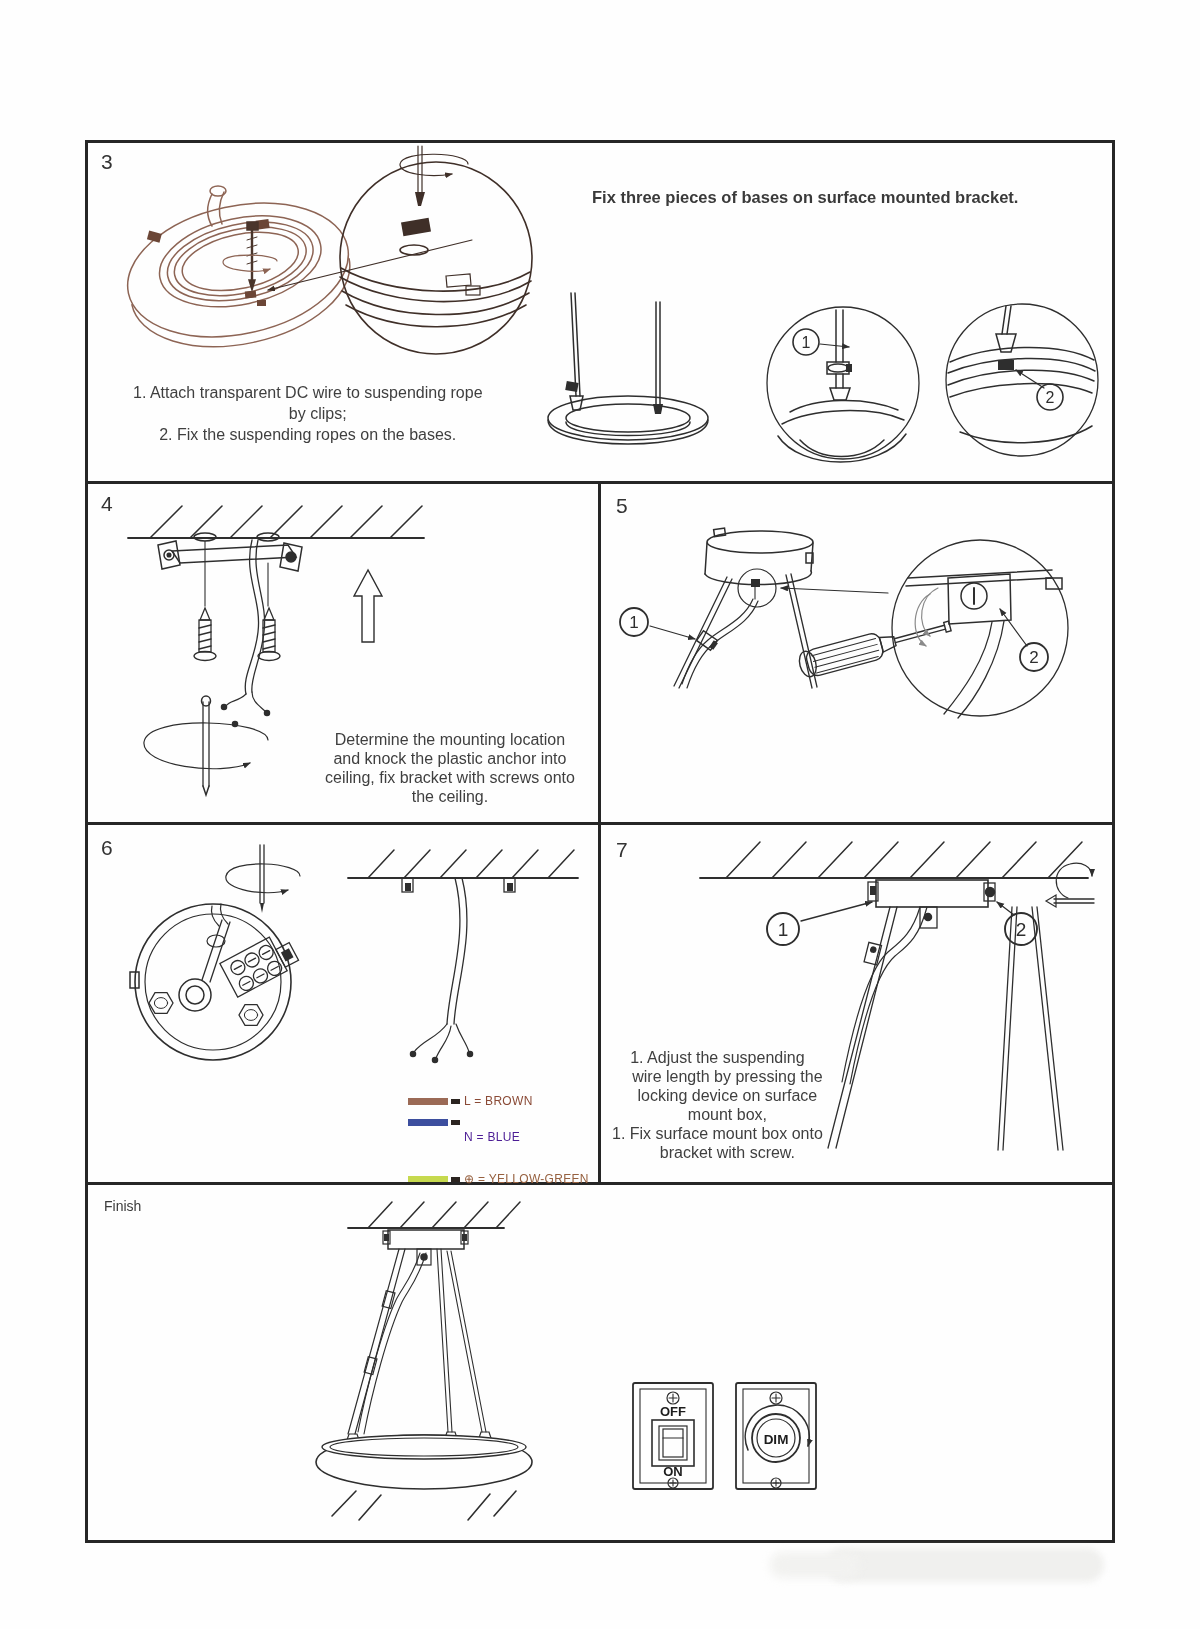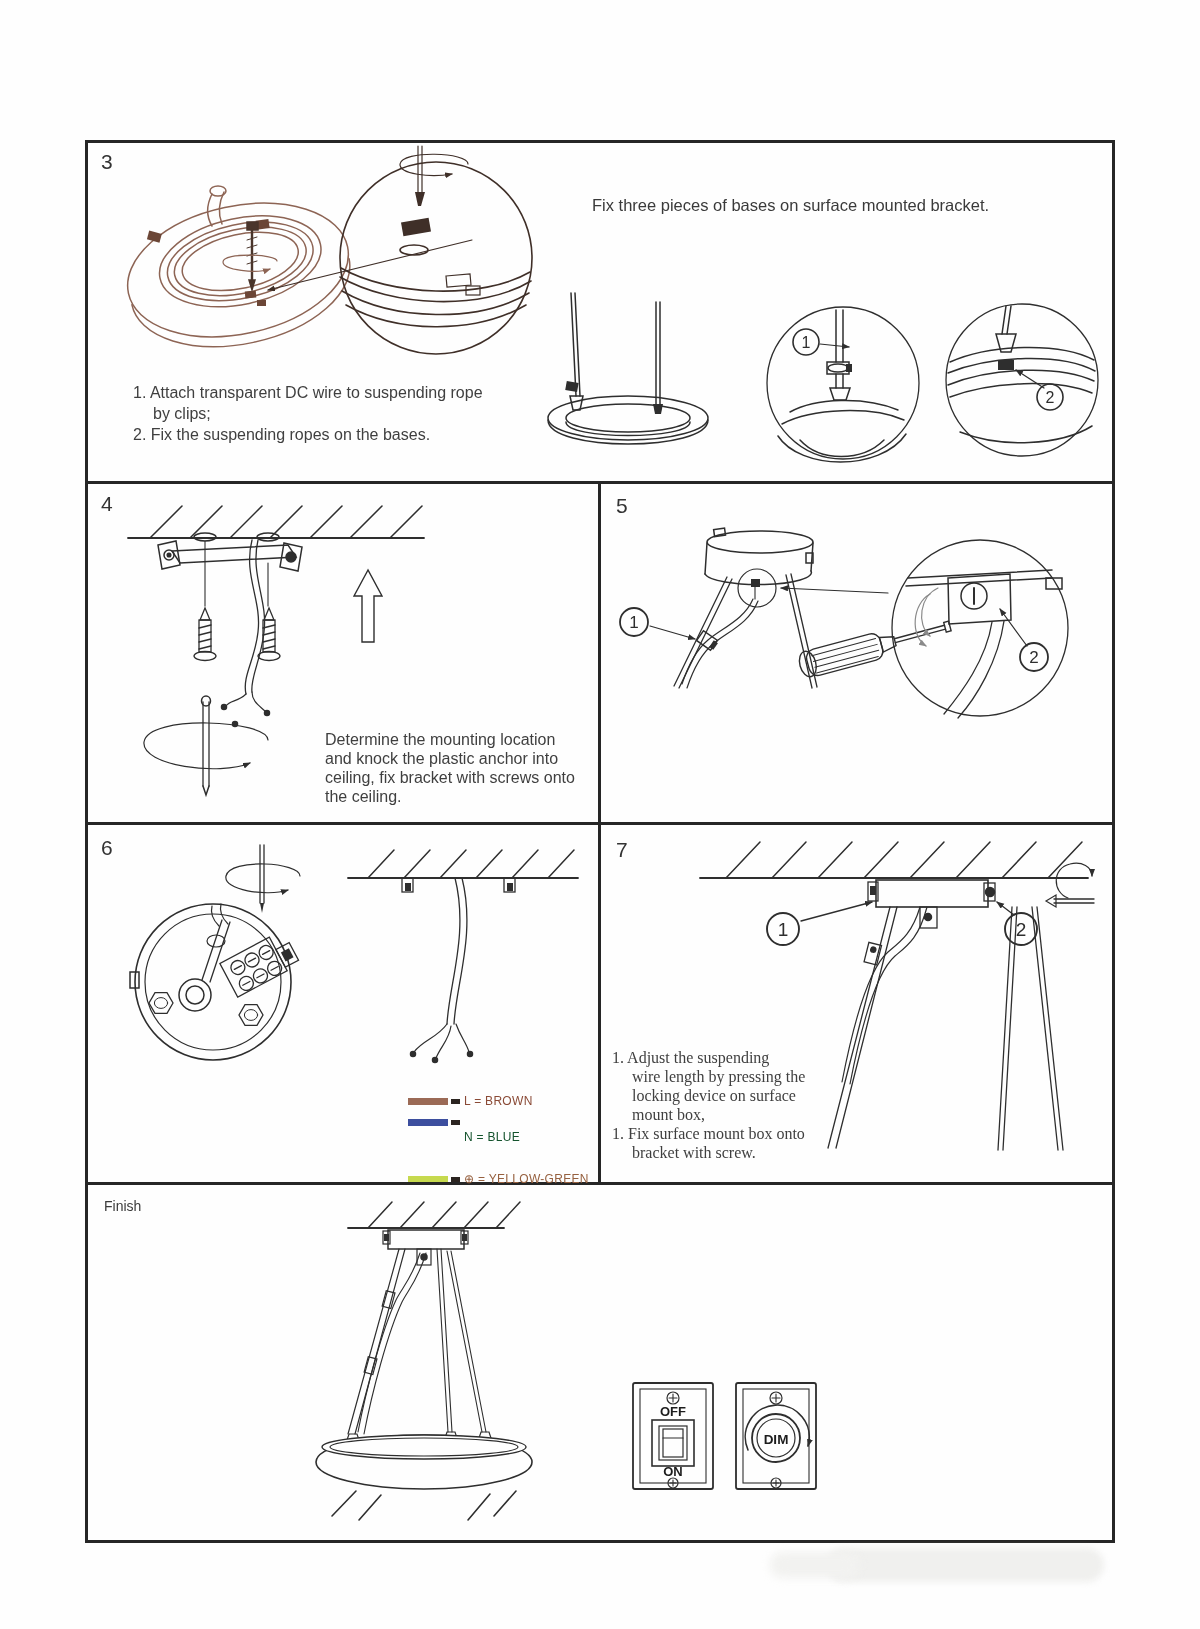--- a/index.html
+++ b/index.html
@@ -6,32 +6,32 @@
   .page{position:relative;width:1200px;height:1629px;background:#fefefe;
         font-family:"Liberation Sans", sans-serif;color:#3d3d3d;overflow:hidden;}
   .outer-box{position:absolute;left:85px;top:140px;width:1030px;height:1403px;
              border:3px solid #262626;box-sizing:border-box;}
   .hline{position:absolute;left:86px;width:1028px;height:2.5px;background:#262626;}
   .vline{position:absolute;left:598px;width:2.5px;background:#262626;}
   .art{position:absolute;left:0;top:0;}
   .sec-num{position:absolute;font-size:21px;color:#333;}
   .caption{position:absolute;font-size:16.5px;color:#3a3a3a;white-space:nowrap;}
   .steps{position:absolute;font-size:16px;line-height:21px;color:#3f3f3f;}
-  .steps div{white-space:nowrap;}
+  .steps div{white-space:nowrap;text-align:center;}
   .lh19 div{line-height:19px;}
   .indent{padding-left:20px;}
   .legend-row{position:absolute;left:408px;display:flex;align-items:center;height:12px;}
   .bar{display:inline-block;width:40px;height:7px;margin-right:16px;position:relative;}
   .bar::after{content:"";position:absolute;right:-12px;top:1px;width:9px;height:5px;background:#2b2420;}
   .bar-brown{background:#9b6a56;}
   .bar-blue{background:#3c4e9e;}
   .bar-yg{background:#c6d94e;height:6px;}
   .legend-label{font-size:12px;letter-spacing:.3px;white-space:nowrap;}
   .label-brown{color:#8a4a36;}
-  .label-blue{color:#14532d;margin-top:30px;}
+  .label-blue{color:#4c1d95;margin-top:30px;}
   .label-yg{color:#96603f;}
   .smudge{position:absolute;left:826px;top:1548px;width:278px;height:34px;
           background:#f0f0ee;border-radius:18px;filter:blur(3px);}
   .smudge2{position:absolute;left:770px;top:1552px;width:90px;height:26px;
           background:#f2f2f0;border-radius:14px;filter:blur(4px);}
   svg text{font-family:"Liberation Sans", sans-serif;}
 </style>
 </head>
 <body>
 
@@ -451,21 +451,21 @@
   <div class="hline" style="top:1182px;"></div>
   <div class="vline" style="top:482px;height:701px;"></div>
 
   <div class="sec-num" style="left:101px;top:150px;">3</div>
   <div class="sec-num" style="left:101px;top:492px;">4</div>
   <div class="sec-num" style="left:616px;top:494px;">5</div>
   <div class="sec-num" style="left:101px;top:836px;">6</div>
   <div class="sec-num" style="left:616px;top:838px;">7</div>
   <div class="caption" style="left:104px;top:1198px;font-size:14px;">Finish</div>
 
-  <div class="caption" style="left:592px;top:196px;">Fix three pieces of bases on surface mounted bracket.</div>
+  <div class="caption" style="left:592px;top:188px;font-weight:bold;">Fix three pieces of bases on surface mounted bracket.</div>
 
   <div class="steps" style="left:133px;top:382px;">
     <div>1. Attach transparent DC wire to suspending rope</div>
     <div class="indent">by clips;</div>
     <div>2. Fix the suspending ropes on the bases.</div>
   </div>
 
   <div class="steps lh19" style="left:325px;top:730px;">
     <div>Determine the mounting location</div>
     <div>and knock the plastic anchor into</div>
@@ -481,21 +481,21 @@
   </div>
   <div class="legend-row" style="top:1116px;">
     <span class="bar bar-blue"></span>
     <span class="legend-label label-blue">N = BLUE</span>
   </div>
   <div class="legend-row" style="top:1173px;">
     <span class="bar bar-yg"></span>
     <span class="legend-label label-yg">⊕ = YELLOW-GREEN</span>
   </div>
 
-  <div class="steps lh19" style="left:612px;top:1048px;font-family:Liberation Serif, serif;">
+  <div class="steps lh19" style="left:612px;top:1048px;">
     <div>1. Adjust the suspending</div>
     <div class="indent">wire length by pressing the</div>
     <div class="indent">locking device on surface</div>
     <div class="indent">mount box,</div>
     <div>1. Fix surface mount box onto</div>
     <div class="indent">bracket with screw.</div>
   </div>
 
   <div class="smudge"></div>
   <div class="smudge2"></div>

